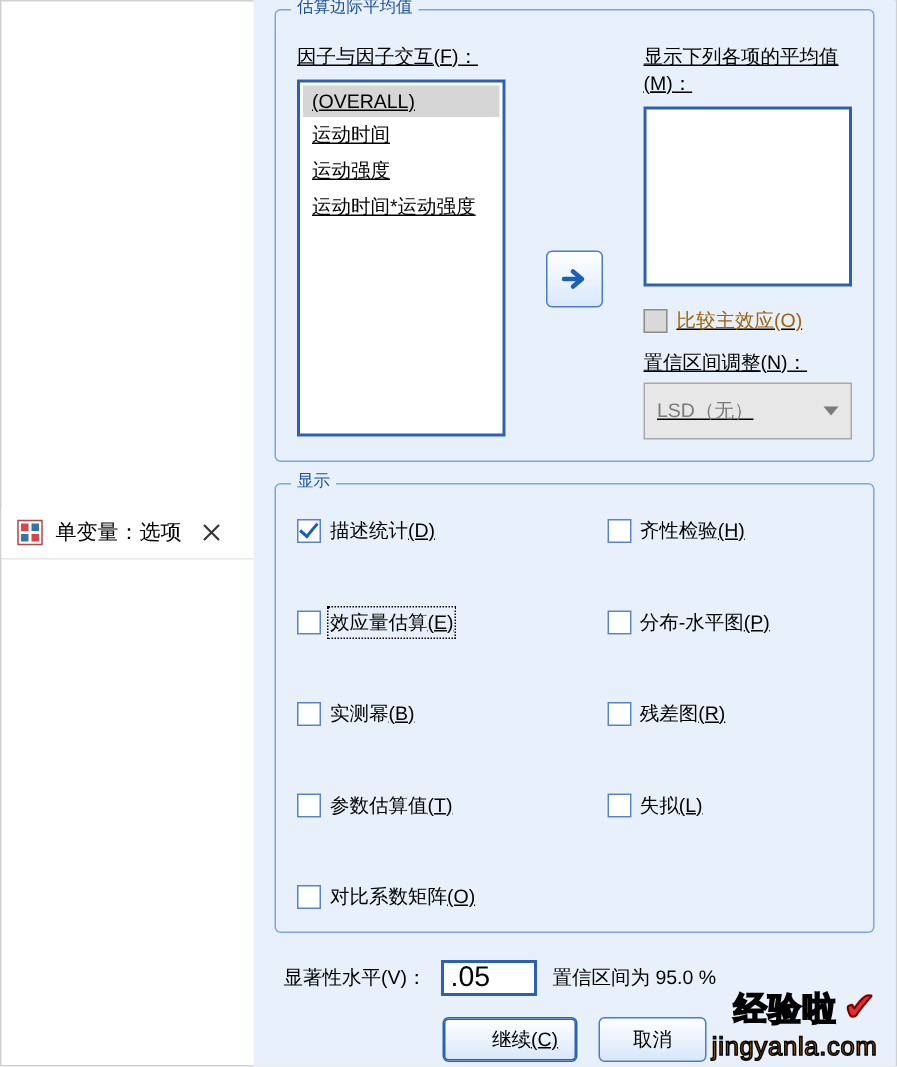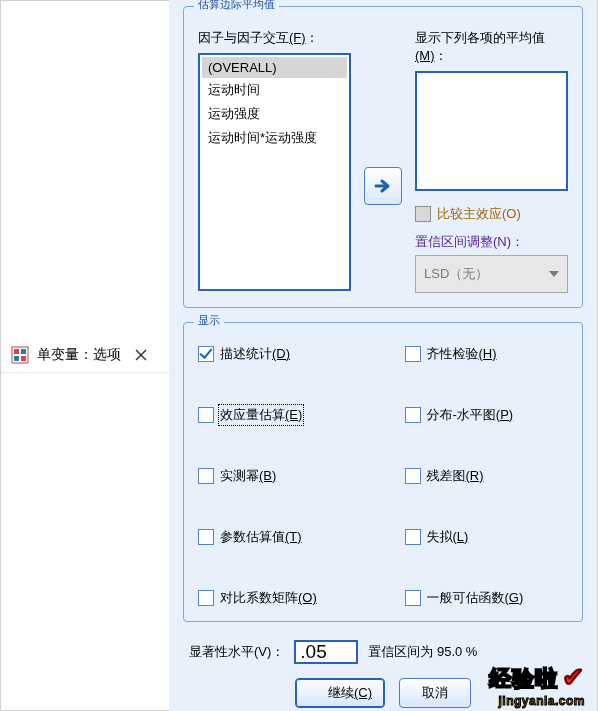--- a/index.html
+++ b/index.html
@@ -59,21 +59,22 @@
     position: absolute;
     top: -10px;
     left: 10px;
     background: #e8f1fb;
     padding: 0 4px;
     color: #1a4f9c;
     font-size: 11px;
   }
   .estimate-row {
     display: flex;
-    gap: 10px;
+    gap: 24px;
+    text-decoration: underline;
   }
   .col-left { flex: 1; display:flex; flex-direction:column; }
   .col-mid { width: 44px; display:flex; align-items:center; justify-content:center; padding-top:50px;}
   .col-right { flex: 1; display:flex; flex-direction:column; }
   .lbl { margin-bottom: 6px; color: #000; }
   .lbl .accel { text-decoration: underline; }
   .listbox {
     border: 2px solid #2b61b4;
     background: #fff;
     height: 238px;
@@ -101,21 +102,21 @@
     align-items: center;
     margin-top: 14px;
     color: #a16207;
   }
   .disabled-check .box {
     width: 16px; height: 16px;
     border: 1px solid #8d8d8d;
     background: #d9d9d9;
     margin-right: 6px;
   }
-  .disabled-lbl { margin-top: 10px; color: #4c1d95; }
+  .disabled-lbl { margin-top: 10px; color: #000000; }
   .combo {
     margin-top: 4px;
     height: 38px;
     border: 1px solid #a9a9a9;
     background: #e7e7e7;
     color: #7a7a7a;
     display:flex; align-items:center; justify-content:space-between;
     padding: 0 8px;
   }
   .combo .caret {
@@ -191,28 +192,28 @@
   }
   .btn .accel { text-decoration: underline; }
   .watermark {
     position: absolute;
     right: 12px;
     bottom: 10px;
     text-align: right;
     pointer-events: none;
   }
   .watermark .big {
-    font-size: 22px; font-weight: 700;
+    font-size: 22px; font-weight: 400;
     color: #fff;
     -webkit-text-stroke: 2px #000;
     letter-spacing: 1px;
   }
   .watermark .big .tick { color: #e03030; -webkit-text-stroke: 1.5px #7a0000; font-size: 26px; margin-left:4px;}
   .watermark .small {
-    font-size: 12px; font-weight: 700;
+    font-size: 17px; font-weight: 400;
     color: #a16207;
     -webkit-text-stroke: 1px #000;
     letter-spacing: 0.5px;
   }
   .rel { position: relative; }
 </style>
 </head>
 <body>
 
 <div class="window">
@@ -311,24 +312,20 @@
             <span class="txt"><span>参数估算值</span><span class="accel">(T)</span></span>
           </div>
           <div class="chk">
             <span class="cb"></span>
             <span class="txt"><span>失拟</span><span class="accel">(L)</span></span>
           </div>
           <div class="chk">
             <span class="cb"></span>
             <span class="txt"><span>对比系数矩阵</span><span class="accel">(O)</span></span>
           </div>
-          <div class="chk">
-            <span class="cb"></span>
-            <span class="txt"><span>一般可估函数</span><span class="accel">(G)</span></span>
-          </div>
         </div>
     </div>
 
     <div class="sig-row">
       <span>
         <span>显著性水平</span><span class="accel">(V)</span>：
       </span>
       <input class="input" value=".05" style="">
       <span>置信区间为 95.0 %</span>
     </div>

